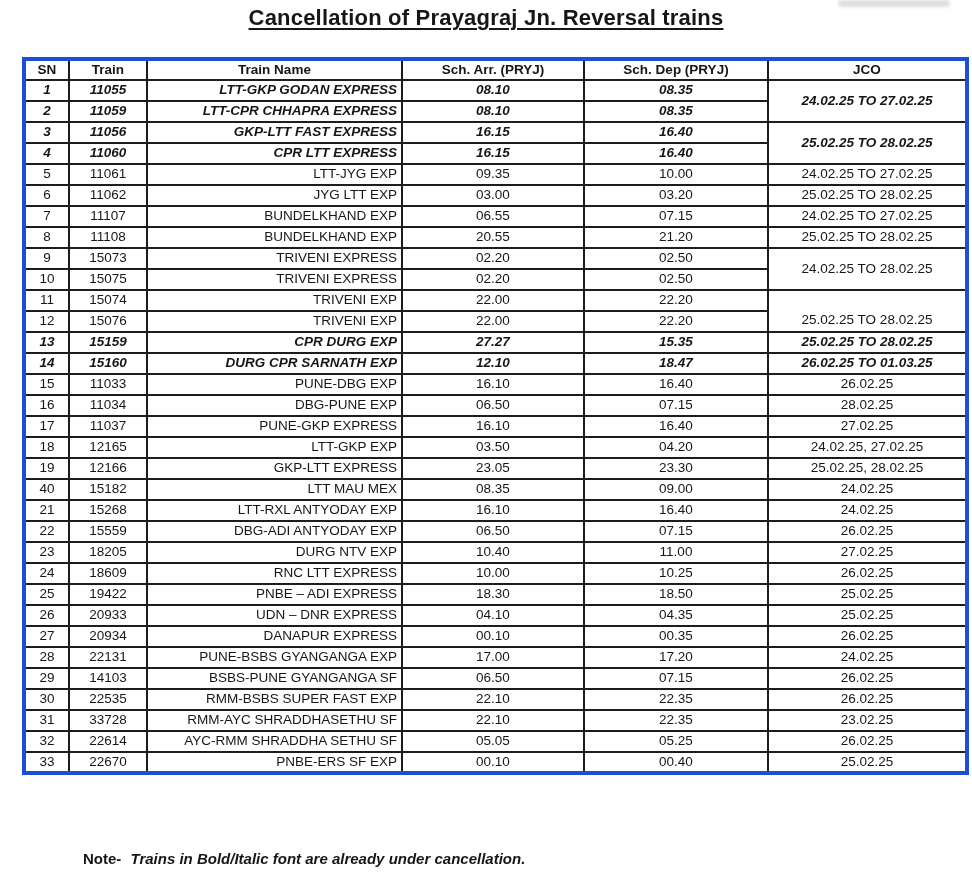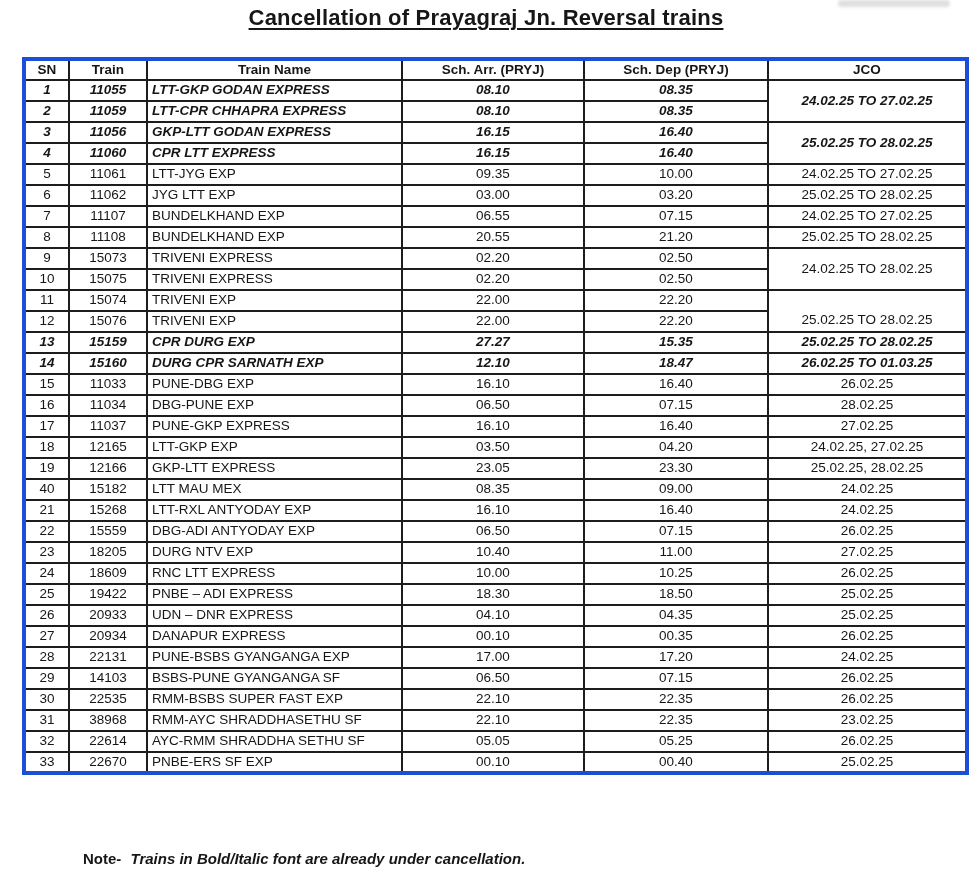--- a/index.html
+++ b/index.html
@@ -43,21 +43,21 @@
     padding: 0 4px;
     font-size: 13.5px;
     line-height: 1.05;
     text-align: center;
     vertical-align: middle;
     white-space: nowrap;
     overflow: hidden;
   }
   .train-table th { font-weight: bold; }
   .train-table td.col-name {
-    text-align: left;
+    text-align: right;
   }
   .train-table tr.cancelled td {
     font-weight: bold;
     font-style: italic;
   }
   .train-table td.vbottom {
     vertical-align: bottom;
     padding-bottom: 4px;
   }
   .note {
@@ -107,21 +107,21 @@
         <tr class="cancelled">
           <td class="col-sn">2</td>
           <td class="col-train">11059</td>
           <td class="col-name">LTT-CPR CHHAPRA EXPRESS</td>
           <td class="col-arr">08.10</td>
           <td class="col-dep">08.35</td>
         </tr>
         <tr class="cancelled">
           <td class="col-sn">3</td>
           <td class="col-train">11056</td>
-          <td class="col-name">GKP-LTT GODAN EXPRESS</td>
+          <td class="col-name">GKP-LTT FAST EXPRESS</td>
           <td class="col-arr">16.15</td>
           <td class="col-dep">16.40</td>
           <td class="col-jco" rowspan="2">25.02.25 TO 28.02.25</td>
         </tr>
         <tr class="cancelled">
           <td class="col-sn">4</td>
           <td class="col-train">11060</td>
           <td class="col-name">CPR LTT EXPRESS</td>
           <td class="col-arr">16.15</td>
           <td class="col-dep">16.40</td>
@@ -327,21 +327,21 @@
         <tr>
           <td class="col-sn">30</td>
           <td class="col-train">22535</td>
           <td class="col-name">RMM-BSBS SUPER FAST EXP</td>
           <td class="col-arr">22.10</td>
           <td class="col-dep">22.35</td>
           <td class="col-jco">26.02.25</td>
         </tr>
         <tr>
           <td class="col-sn">31</td>
-          <td class="col-train">38968</td>
+          <td class="col-train">33728</td>
           <td class="col-name">RMM-AYC SHRADDHASETHU SF</td>
           <td class="col-arr">22.10</td>
           <td class="col-dep">22.35</td>
           <td class="col-jco">23.02.25</td>
         </tr>
         <tr>
           <td class="col-sn">32</td>
           <td class="col-train">22614</td>
           <td class="col-name">AYC-RMM SHRADDHA SETHU SF</td>
           <td class="col-arr">05.05</td>

